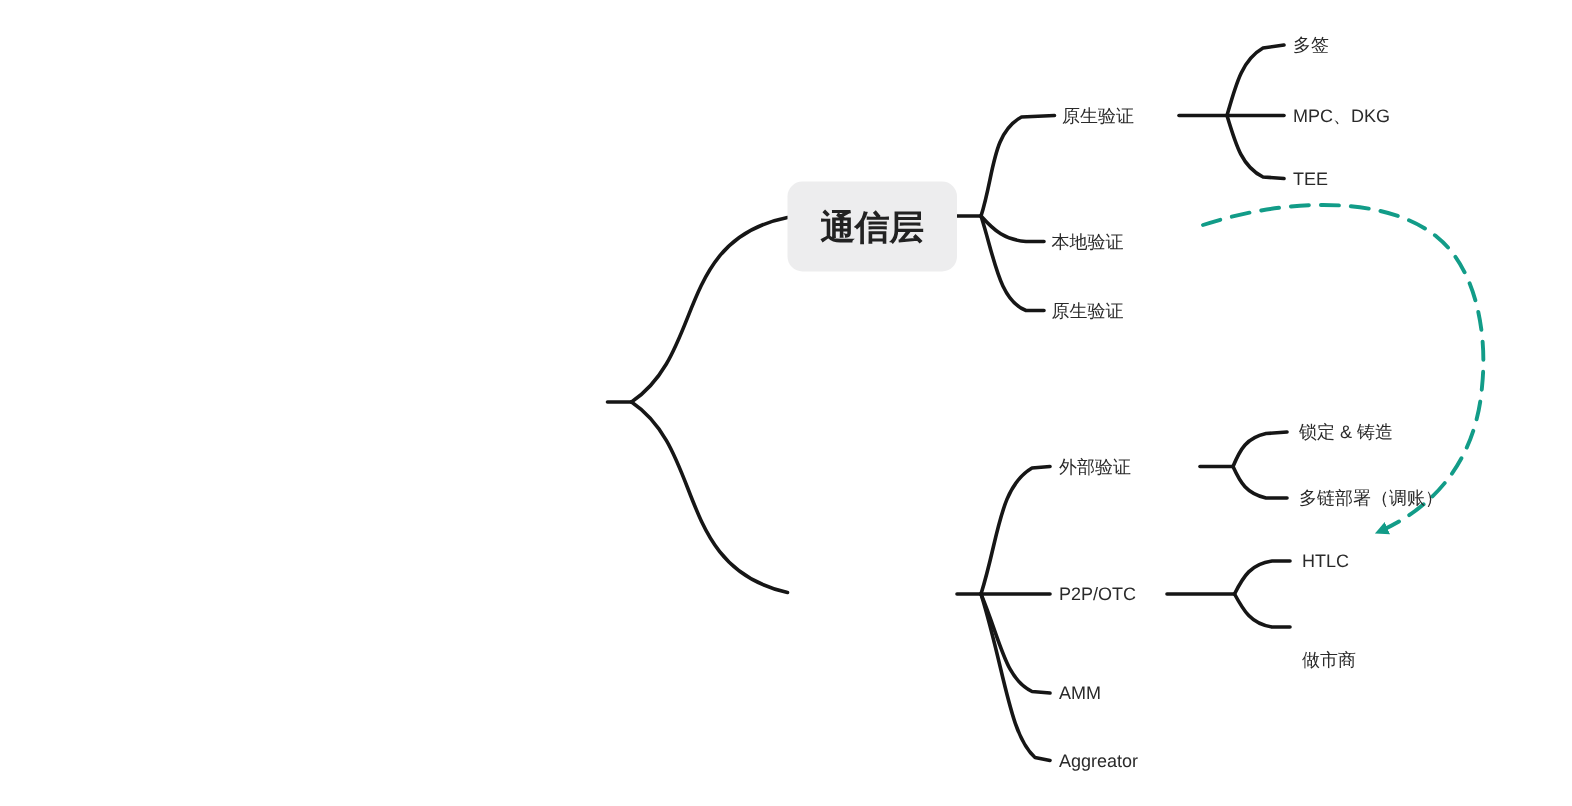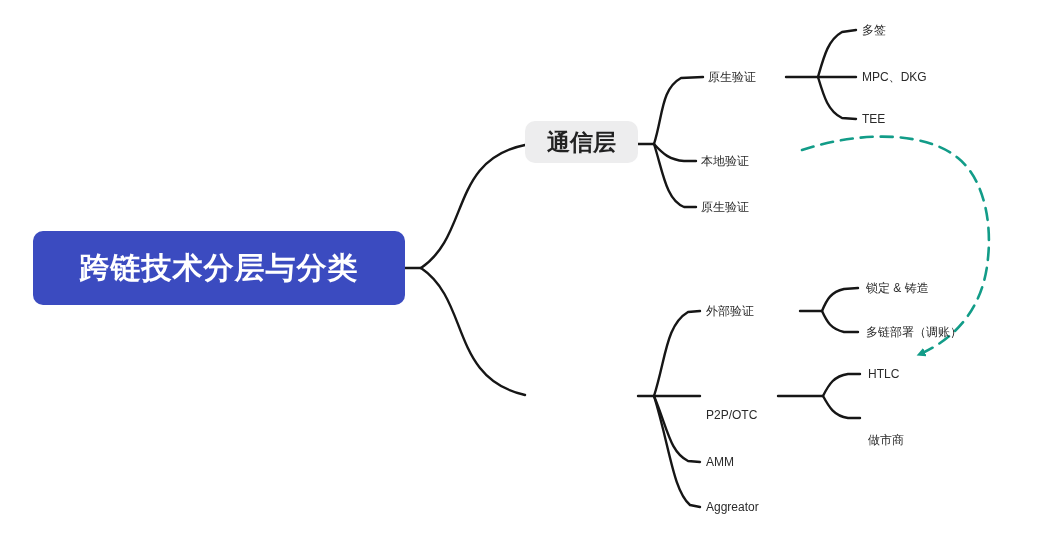--- a/index.html
+++ b/index.html
@@ -10,21 +10,21 @@
   body{font-family:"Liberation Sans","DejaVu Sans",sans-serif;background:var(--background);}
   .canvas{position:relative;width:1048px;height:537px;background:var(--background);overflow:hidden;}
   svg.wires{position:absolute;left:0;top:0;width:1048px;height:537px;}
   svg.wires path.edge{fill:none;stroke:var(--line);stroke-width:2.4;stroke-linecap:round;stroke-linejoin:round;}
   svg.wires path.relation{fill:none;stroke:var(--arrow);stroke-width:2.6;stroke-linecap:round;stroke-dasharray:12 8;}
   .arrowhead-fill{fill:var(--arrow);stroke:none;}
   .node{position:absolute;white-space:nowrap;}
   .node-root{left:33px;top:231px;width:372px;height:74px;background:var(--root_bg);color:var(--root_text);
     border-radius:10px;display:flex;align-items:center;justify-content:center;
     font-size:30px;font-weight:bold;letter-spacing:1px;cursor:pointer;}
-  .node-branch{background:var(--box_bg);color:var(--box_text);border-radius:10px;width:113px;height:42px;
+  .node-branch{background:var(--box_bg);color:var(--box_text);border-radius:10px;width:113px;height:60px;
     display:flex;align-items:center;justify-content:center;font-size:23px;font-weight:bold;cursor:pointer;}
   .branch-comm{left:525px;top:121px;}
   .branch-app{left:525px;top:373px;}
   .node-leaf{color:var(--leaf_text);font-size:12px;line-height:1;transform:translateY(-50%);cursor:pointer;}
 </style>
 </head>
 <body>
 
 <div class="canvas">
 
@@ -59,33 +59,32 @@
     <path class="edge" d="M 822 311 C 827 299 831 292 844 289 L 858 288"></path>
     <path class="edge" d="M 822 311 C 827 322 831 329 844 332 L 858 332"></path>
 
     <path class="edge" d="M 778 396 L 823 396"></path>
     <path class="edge" d="M 823 396 C 829 384 834 376 848 374 L 860 374"></path>
     <path class="edge" d="M 823 396 C 829 407 834 416 848 418 L 860 418"></path>
 
     <path class="relation" marker-end="url(#arrowTip)" d="M 802 150 C 860 131 925 131 958 158 C 983 178 992 220 988 258 C 984 305 958 338 918 355"></path>
   </svg>
 
-  <div class="node node-root">跨链技术分层与分类</div>
 
   <div class="node node-branch branch-comm">通信层</div>
 
   <div class="node node-leaf" style="left:708px;top:77px;">原生验证</div>
   <div class="node node-leaf" style="left:862px;top:30px;">多签</div>
   <div class="node node-leaf" style="left:862px;top:77px;">MPC、DKG</div>
   <div class="node node-leaf" style="left:862px;top:119px;">TEE</div>
   <div class="node node-leaf" style="left:701px;top:161px;">本地验证</div>
   <div class="node node-leaf" style="left:701px;top:207px;">原生验证</div>
 
   <div class="node node-leaf" style="left:706px;top:311px;">外部验证</div>
   <div class="node node-leaf" style="left:866px;top:288px;">锁定 &amp; 铸造</div>
   <div class="node node-leaf" style="left:866px;top:332px;">多链部署（调账）</div>
-  <div class="node node-leaf" style="left:706px;top:396px;margin-top:19px;">P2P/OTC</div>
+  <div class="node node-leaf" style="left:706px;top:396px;">P2P/OTC</div>
   <div class="node node-leaf" style="left:868px;top:374px;text-align:right;">HTLC</div>
   <div class="node node-leaf" style="left:868px;top:408px;margin-top:32px;">做市商</div>
   <div class="node node-leaf" style="left:706px;top:462px;">AMM</div>
   <div class="node node-leaf" style="left:706px;top:507px;">Aggreator</div>
 
 </div>
 
 </body></html>

